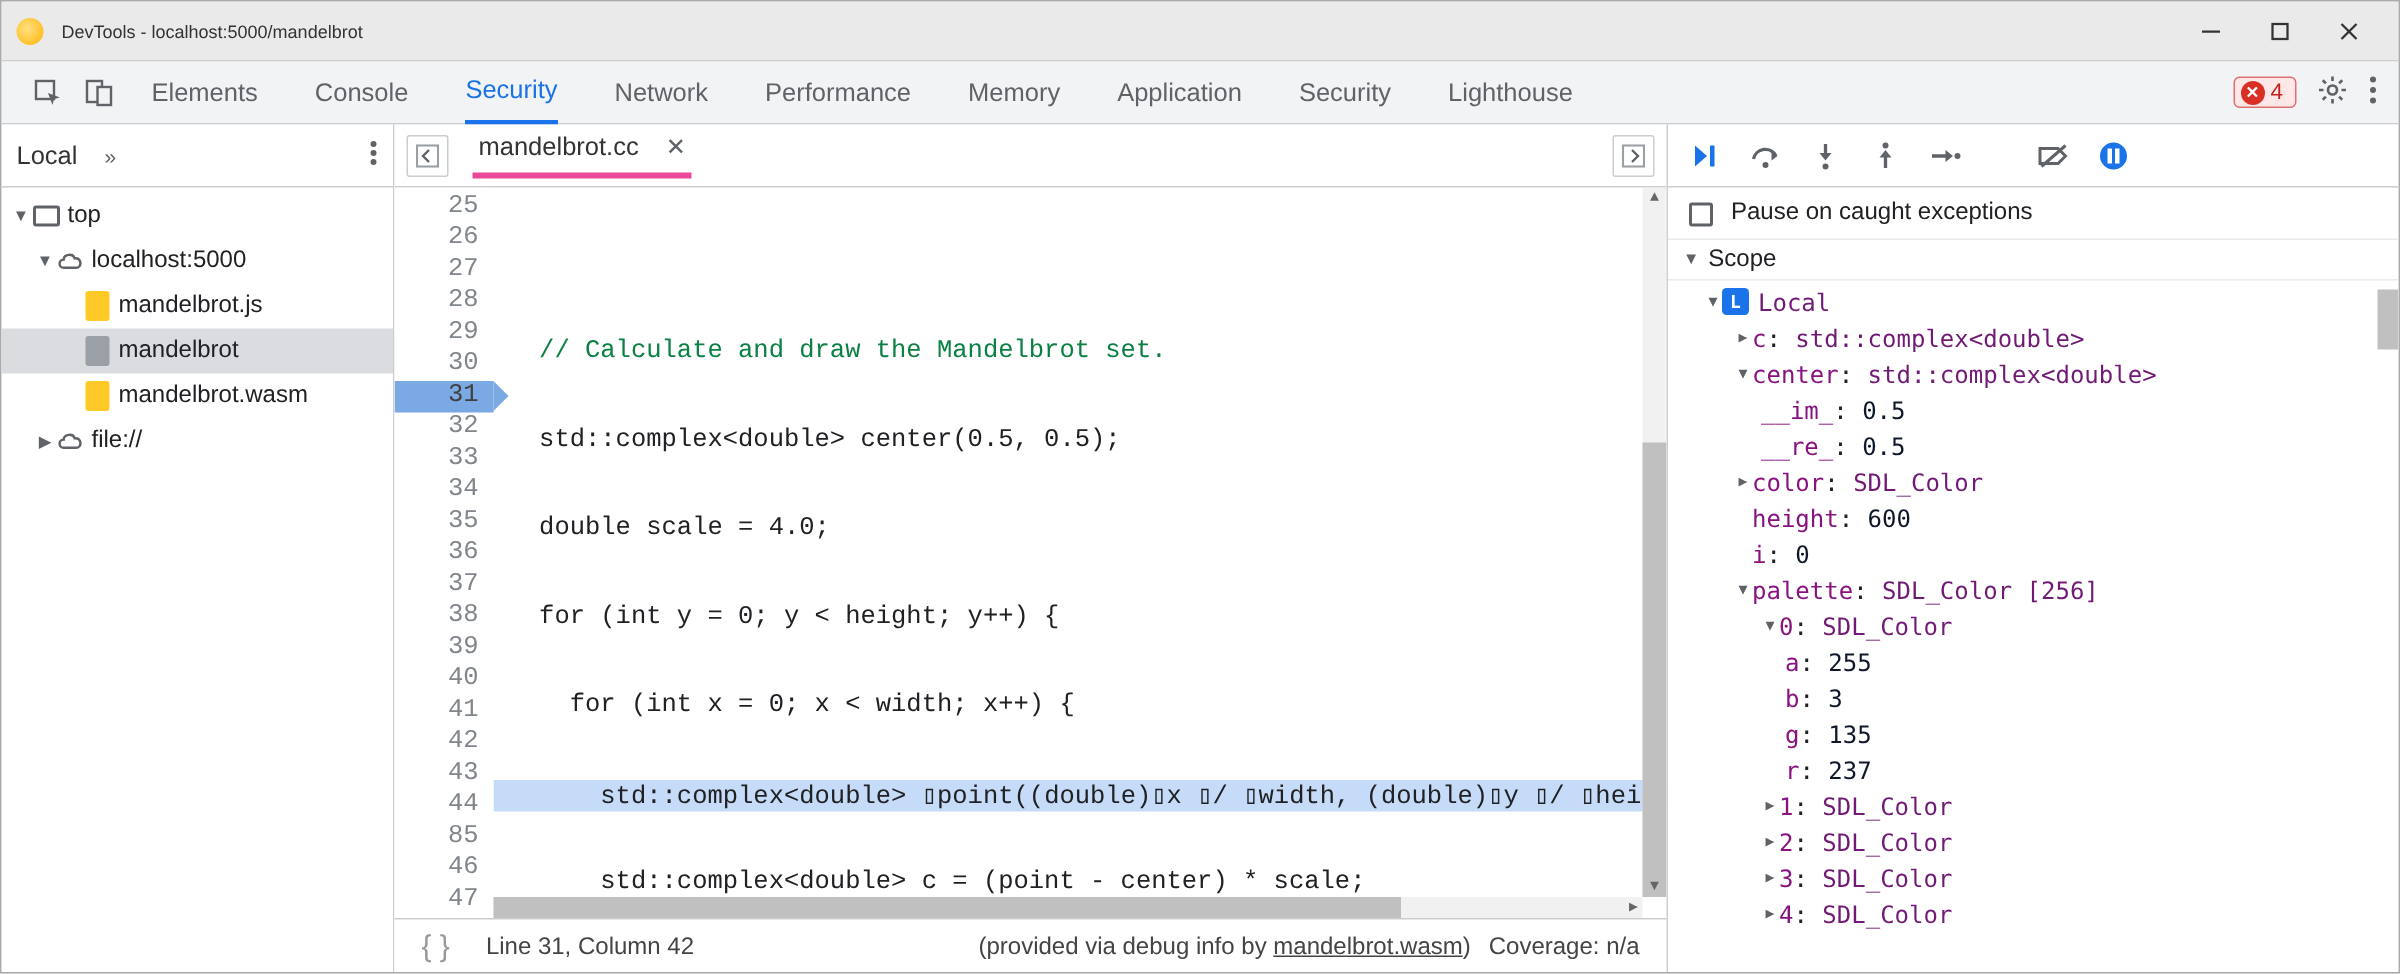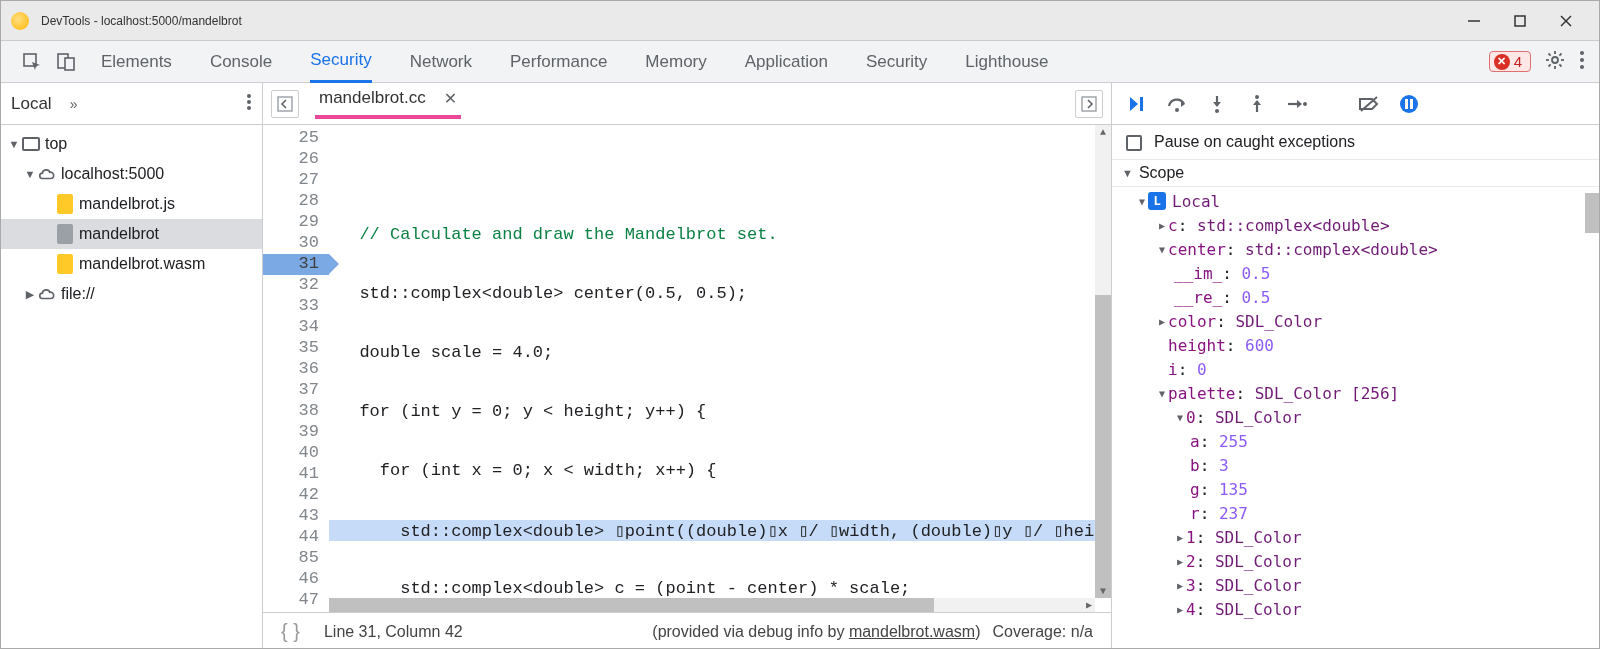--- a/index.html
+++ b/index.html
@@ -117,21 +117,21 @@
 .dbgbtn.blue { color: #1a73e8; }
 .pausechk { display: flex; align-items: flex-end; gap: 12px; padding: 8px 14px; border-bottom: 1px solid #e8eaed; }
 .pausechk .box { width: 16px; height: 16px; border: 2px solid #5f6368; border-radius: 2px; }
 .section { border-bottom: 1px solid #e8eaed; padding: 4px 10px; display: flex; align-items: center; }
 .section .caret { font-size: 11px; color: #5f6368; margin-right: 6px; }
 .scope { flex: 1; overflow: auto; font-family: Consolas, monospace; font-size: 16px; padding: 2px 0 6px 0; position: relative; }
 .scope .row { display: flex; align-items: center; height: 24px; white-space: pre; }
 .scope .caret { width: 12px; text-align: center; color: #5f6368; font-size: 10px; }
 .scope .lbl { color: #701a75; }
 .scope .k { color: #881280; }
-.scope .v { color: #8b5cf6; }
+.scope .v { color: #0f172a; }
 .scope .ind1 { padding-left: 24px; }
 .scope .ind2 { padding-left: 44px; }
 .scope .ind3 { padding-left: 62px; }
 .scope .ind4 { padding-left: 78px; }
 .local-badge { display: inline-flex; width: 18px; height: 18px; background: #1a73e8; color: #fff; font-size: 12px; font-weight: bold; align-items: center; justify-content: center; border-radius: 3px; margin-right: 6px; }
 .scrollstub { position: absolute; right: 0; top: 6px; width: 14px; height: 40px; background: #c0c0c0; }
 </style>
 </head>
 <body>
 

